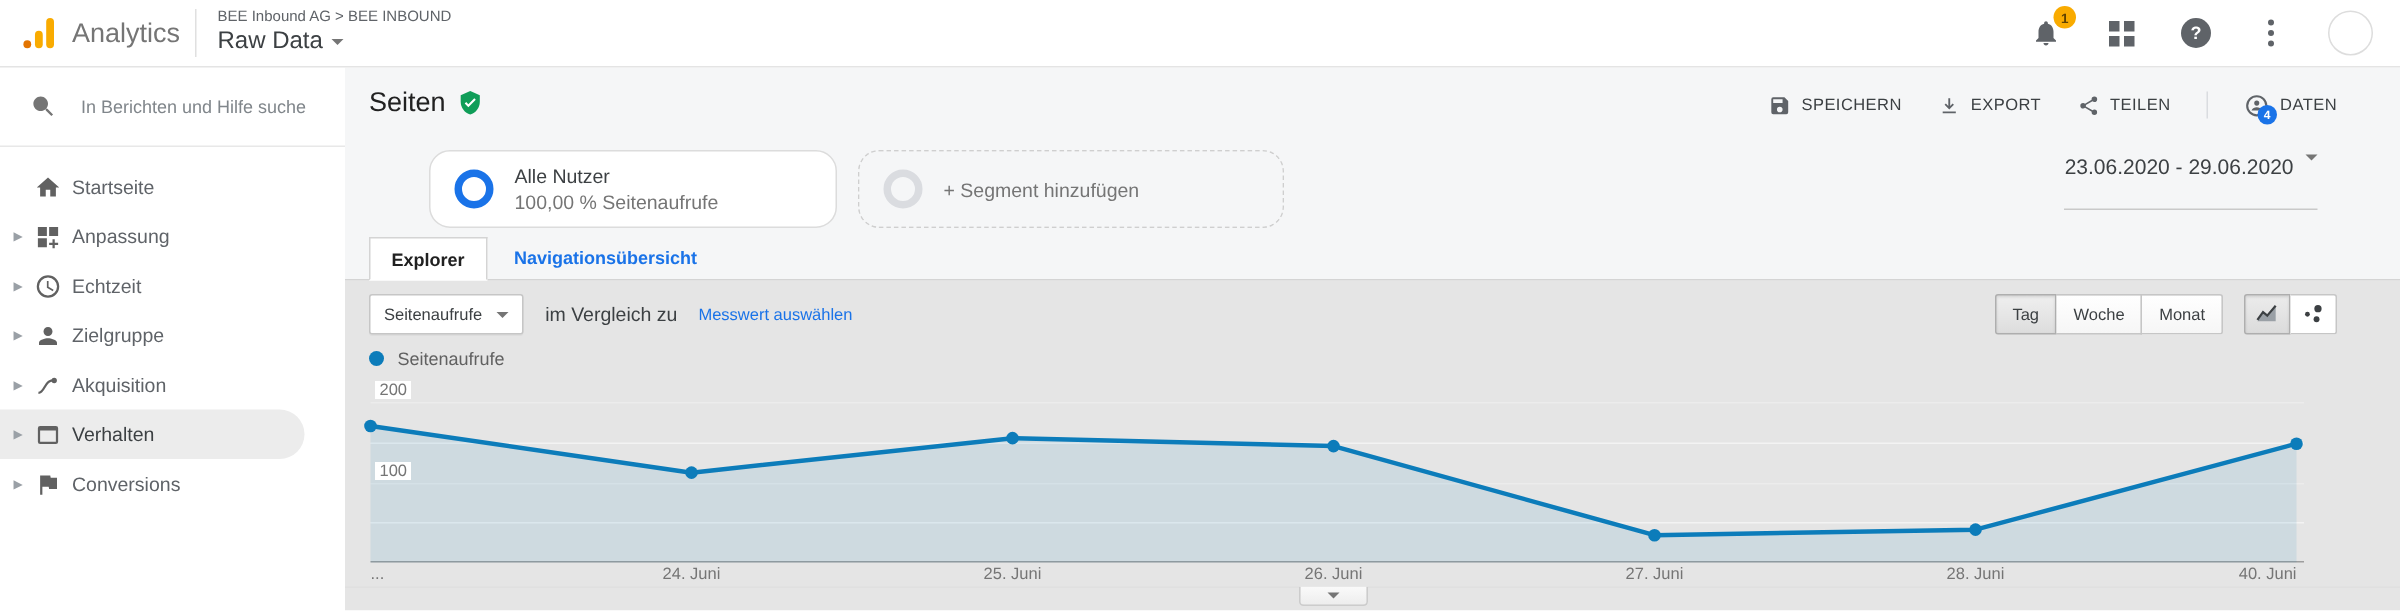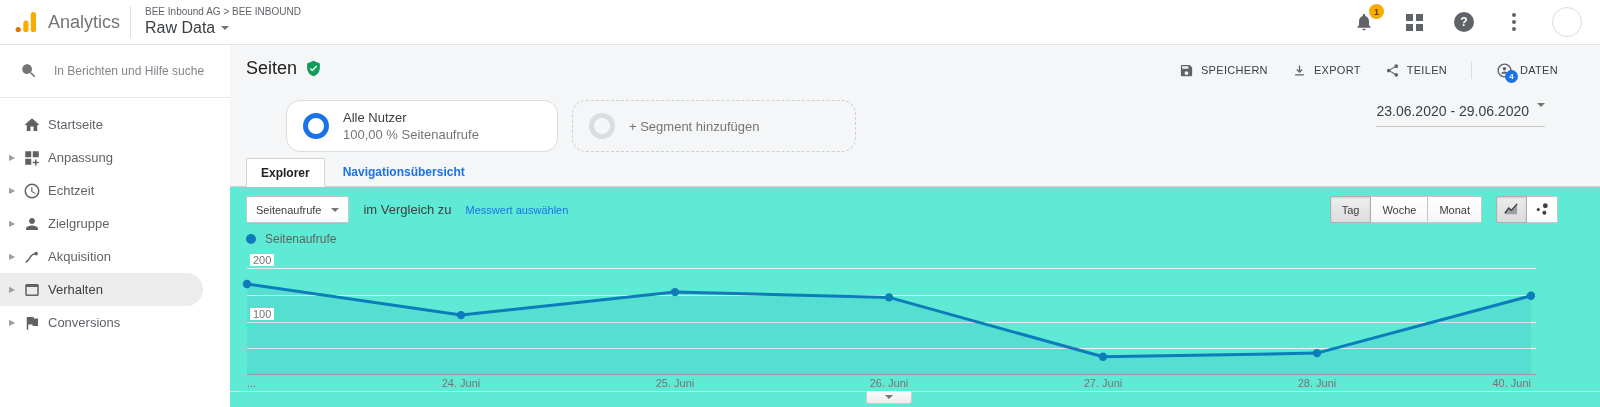--- a/index.html
+++ b/index.html
@@ -68,31 +68,31 @@
     border-radius:14px;display:flex;align-items:center;gap:14px;padding:0 16px;cursor:pointer;margin-left:40px;}
   .segment-card.active{left:16px;width:272px;}
   .segment-card.add{left:302px;width:284px;background:transparent;border:1px dashed #cfcfcf;}
   .seg-ring{width:26px;height:26px;border-radius:50%;border:5px solid var(--accent-blue,#1a73e8);flex:none;}
   .seg-ring.gray{border-color:#dadce0;}
   .seg-title{font-size:13px;color:#3c4043;line-height:1.3;}
   .seg-sub{font-size:13px;color:#757575;}
   .add-label{font-size:13px;color:#757575;}
 
   .date-range{position:absolute;top:58px;right:55px;display:flex;gap:8px;
-    padding-bottom:7px;border-bottom:1px solid #c9c9c9;cursor:pointer;}
+    padding-bottom:20px;border-bottom:1px solid #c9c9c9;cursor:pointer;}
   .date-text{font-size:14px;color:#3c4043;}
 
   .tabs{position:absolute;left:16px;bottom:0;display:flex;align-items:flex-end;z-index:3;}
   .tab-active{background:#fff;border:1px solid #d4d4d4;border-bottom:1px solid #fff;
     padding:7px 14px 6px;font-size:12px;font-weight:bold;color:#212121;cursor:pointer;}
   .tab-link{padding:7px 18px 8px;font-size:12px;font-weight:bold;
     color:var(--accent-blue,#1a73e8);cursor:pointer;}
 
   
-  .content{position:absolute;top:187px;left:230px;right:0;bottom:0;background:#5eead4;}
+  .content{position:absolute;top:187px;left:230px;right:0;bottom:0;background:#e5e5e5;}
   .metric-row{position:absolute;top:9px;left:16px;display:flex;align-items:center;gap:14px;}
   .metric-btn{display:flex;align-items:center;gap:10px;background:#fff;border:1px solid #c6c6c6;
     border-radius:2px;height:27px;padding:0 9px;font-size:11px;color:#3c4043;cursor:pointer;
     box-shadow:0 1px 0 rgba(0,0,0,.03);}
   .compare-label{font-size:13px;color:#3c4043;}
   .metric-link{font-size:11px;font-weight:500;color:var(--accent-blue,#1a73e8);cursor:pointer;}
   .caret{width:0;height:0;border-left:4px solid transparent;border-right:4px solid transparent;
     border-top:4px solid #757575;display:inline-block;}
   .right-controls{position:absolute;top:9px;right:42px;display:flex;align-items:center;gap:14px;margin-left:48px;}
   .btn-group{display:flex;}

